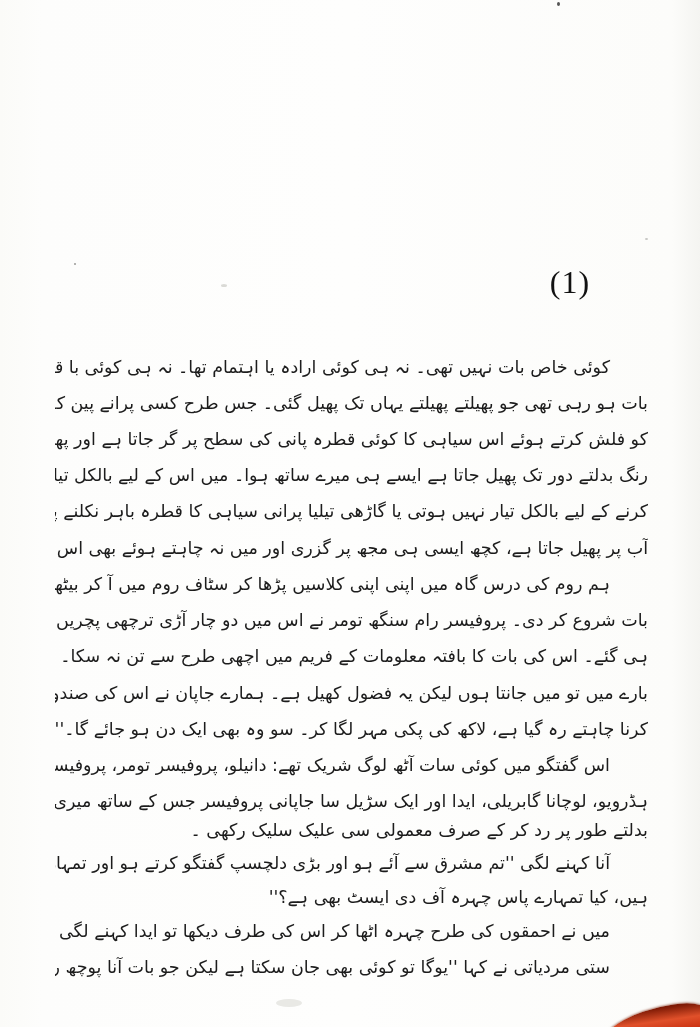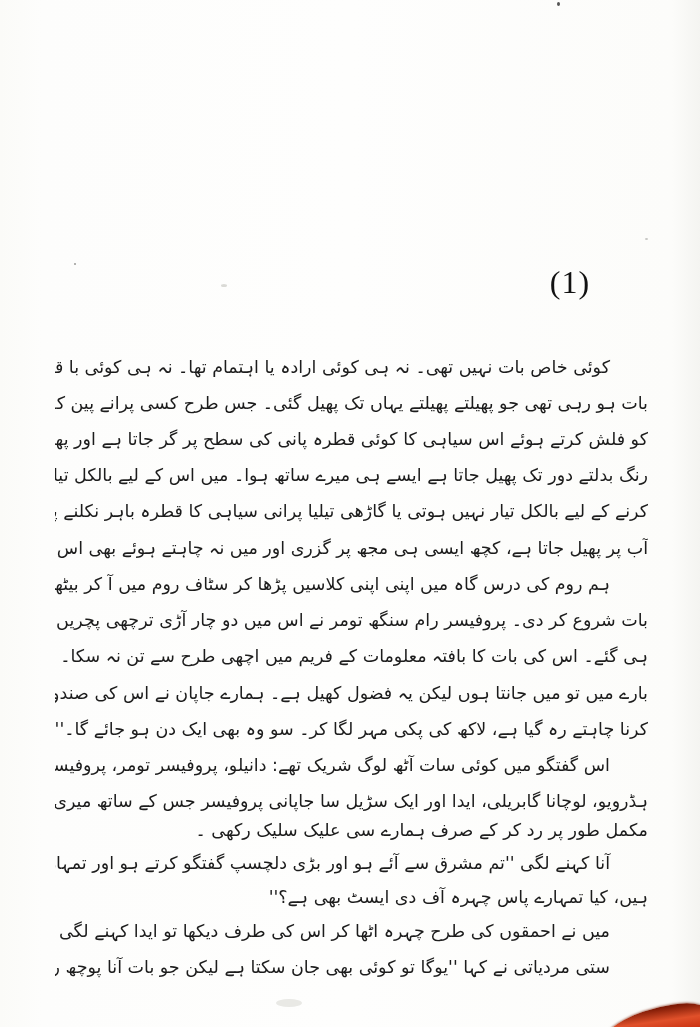--- a/index.html
+++ b/index.html
@@ -58,21 +58,21 @@
     <div class="line full" style="top:457px">رنگ بدلتے دور تک پھیل جاتا ہے ایسے ہی میرے ساتھ ہوا۔ میں اس کے لیے بالکل تیار نہ تھا جیسے پانی کی سطح دھبہ وصول</div>
     <div class="line full" style="top:493px">کرنے کے لیے بالکل تیار نہیں ہوتی یا گاڑھی تیلیا پرانی سیاہی کا قطرہ باہر نکلنے پر رضامند نہیں ہوتا لیکن نکل آتا ہے اور سطح</div>
     <div class="line" style="top:530px">آب پر پھیل جاتا ہے، کچھ ایسی ہی مجھ پر گزری اور میں نہ چاہتے ہوئے بھی اس نرغے میں آ گیا۔</div>
     <div class="line full indent" style="top:566px">ہم روم کی درس گاہ میں اپنی اپنی کلاسیں پڑھا کر سٹاف روم میں آ کر بیٹھے ہی تھے کہ دانیلو نے روحانیات پر</div>
     <div class="line full" style="top:602px">بات شروع کر دی۔ پروفیسر رام سنگھ تومر نے اس میں دو چار آڑی ترچھی پچریں لگائیں لیکن دانیلو کی گفتگو میں جھول بڑھتے</div>
     <div class="line full" style="top:638px">ہی گئے۔ اس کی بات کا بافتہ معلومات کے فریم میں اچھی طرح سے تن نہ سکا۔ ایتو نے کہا ''تم سے زیادہ روحانیت کے</div>
     <div class="line full" style="top:675px">بارے میں تو میں جانتا ہوں لیکن یہ فضول کھیل ہے۔ ہمارے جاپان نے اس کی صندوقچی بند کر دی ہے۔ صرف اس کو سیل</div>
     <div class="line" style="top:711px">کرنا چاہتے رہ گیا ہے، لاکھ کی پکی مہر لگا کر۔ سو وہ بھی ایک دن ہو جائے گا۔''</div>
     <div class="line full indent" style="top:747px">اس گفتگو میں کوئی سات آٹھ لوگ شریک تھے: دانیلو، پروفیسر تومر، پروفیسر ایتو، آنا لوکرچو، ستی مردیاتی، سوریو</div>
     <div class="line full" style="top:783px">ہڈرویو، لوچانا گابریلی، ایدا اور ایک سڑیل سا جاپانی پروفیسر جس کے ساتھ میری کبھی بھی نہ بنی اور ہم نے ایک دوسرے کو</div>
-    <div class="line" style="top:812px">مکمل طور پر رد کر کے صرف ہمارے سی علیک سلیک رکھی ۔</div>
+    <div class="line" style="top:812px">بدلتے طور پر رد کر کے صرف معمولی سی علیک سلیک رکھی ۔</div>
     <div class="line full indent" style="top:845px">آنا کہنے لگی ''تم مشرق سے آئے ہو اور بڑی دلچسپ گفتگو کرتے ہو اور تمہارے پاس بے شمار رنگ برنگی کہانیاں</div>
     <div class="line" style="top:879px">ہیں، کیا تمہارے پاس چہرہ آف دی ایسٹ بھی ہے؟''</div>
     <div class="line indent" style="top:913px">میں نے احمقوں کی طرح چہرہ اٹھا کر اس کی طرف دیکھا تو ایدا کہنے لگی ''تم یوگا جانتے ہو؟''</div>
     <div class="line full indent" style="top:949px">ستی مردیاتی نے کہا ''یوگا تو کوئی بھی جان سکتا ہے لیکن جو بات آنا پوچھ رہی ہے، وہ یوگا سے بڑی ہے۔ بہت</div>
   </div>
 
   <span class="speck sp1"></span>
   <span class="speck sp2"></span>
   <span class="speck sp3"></span>
   <span class="speck sp4"></span>

